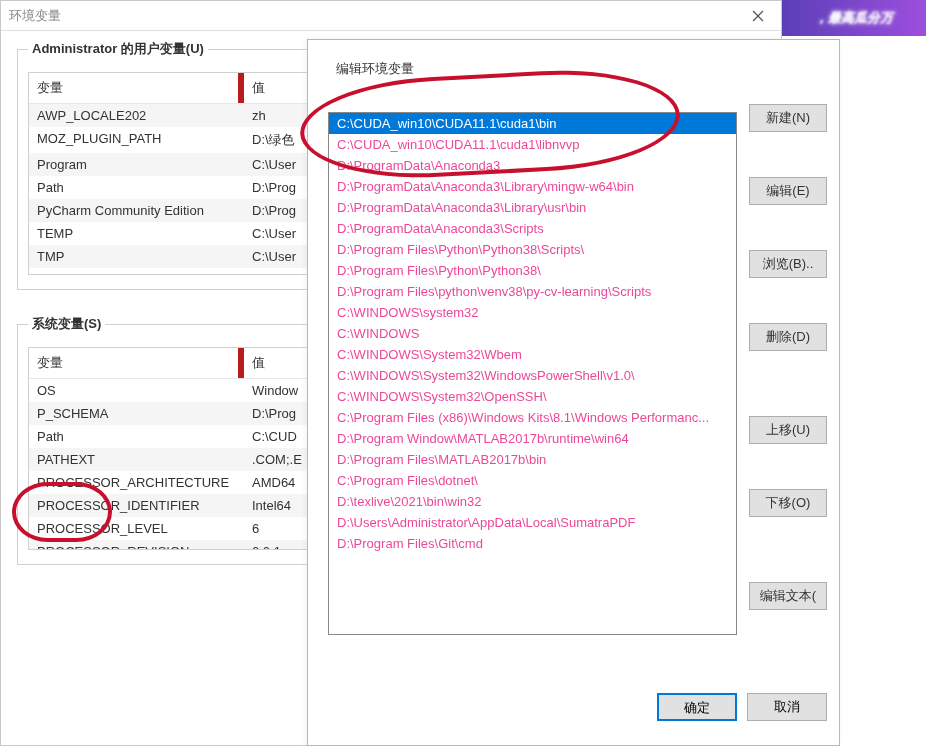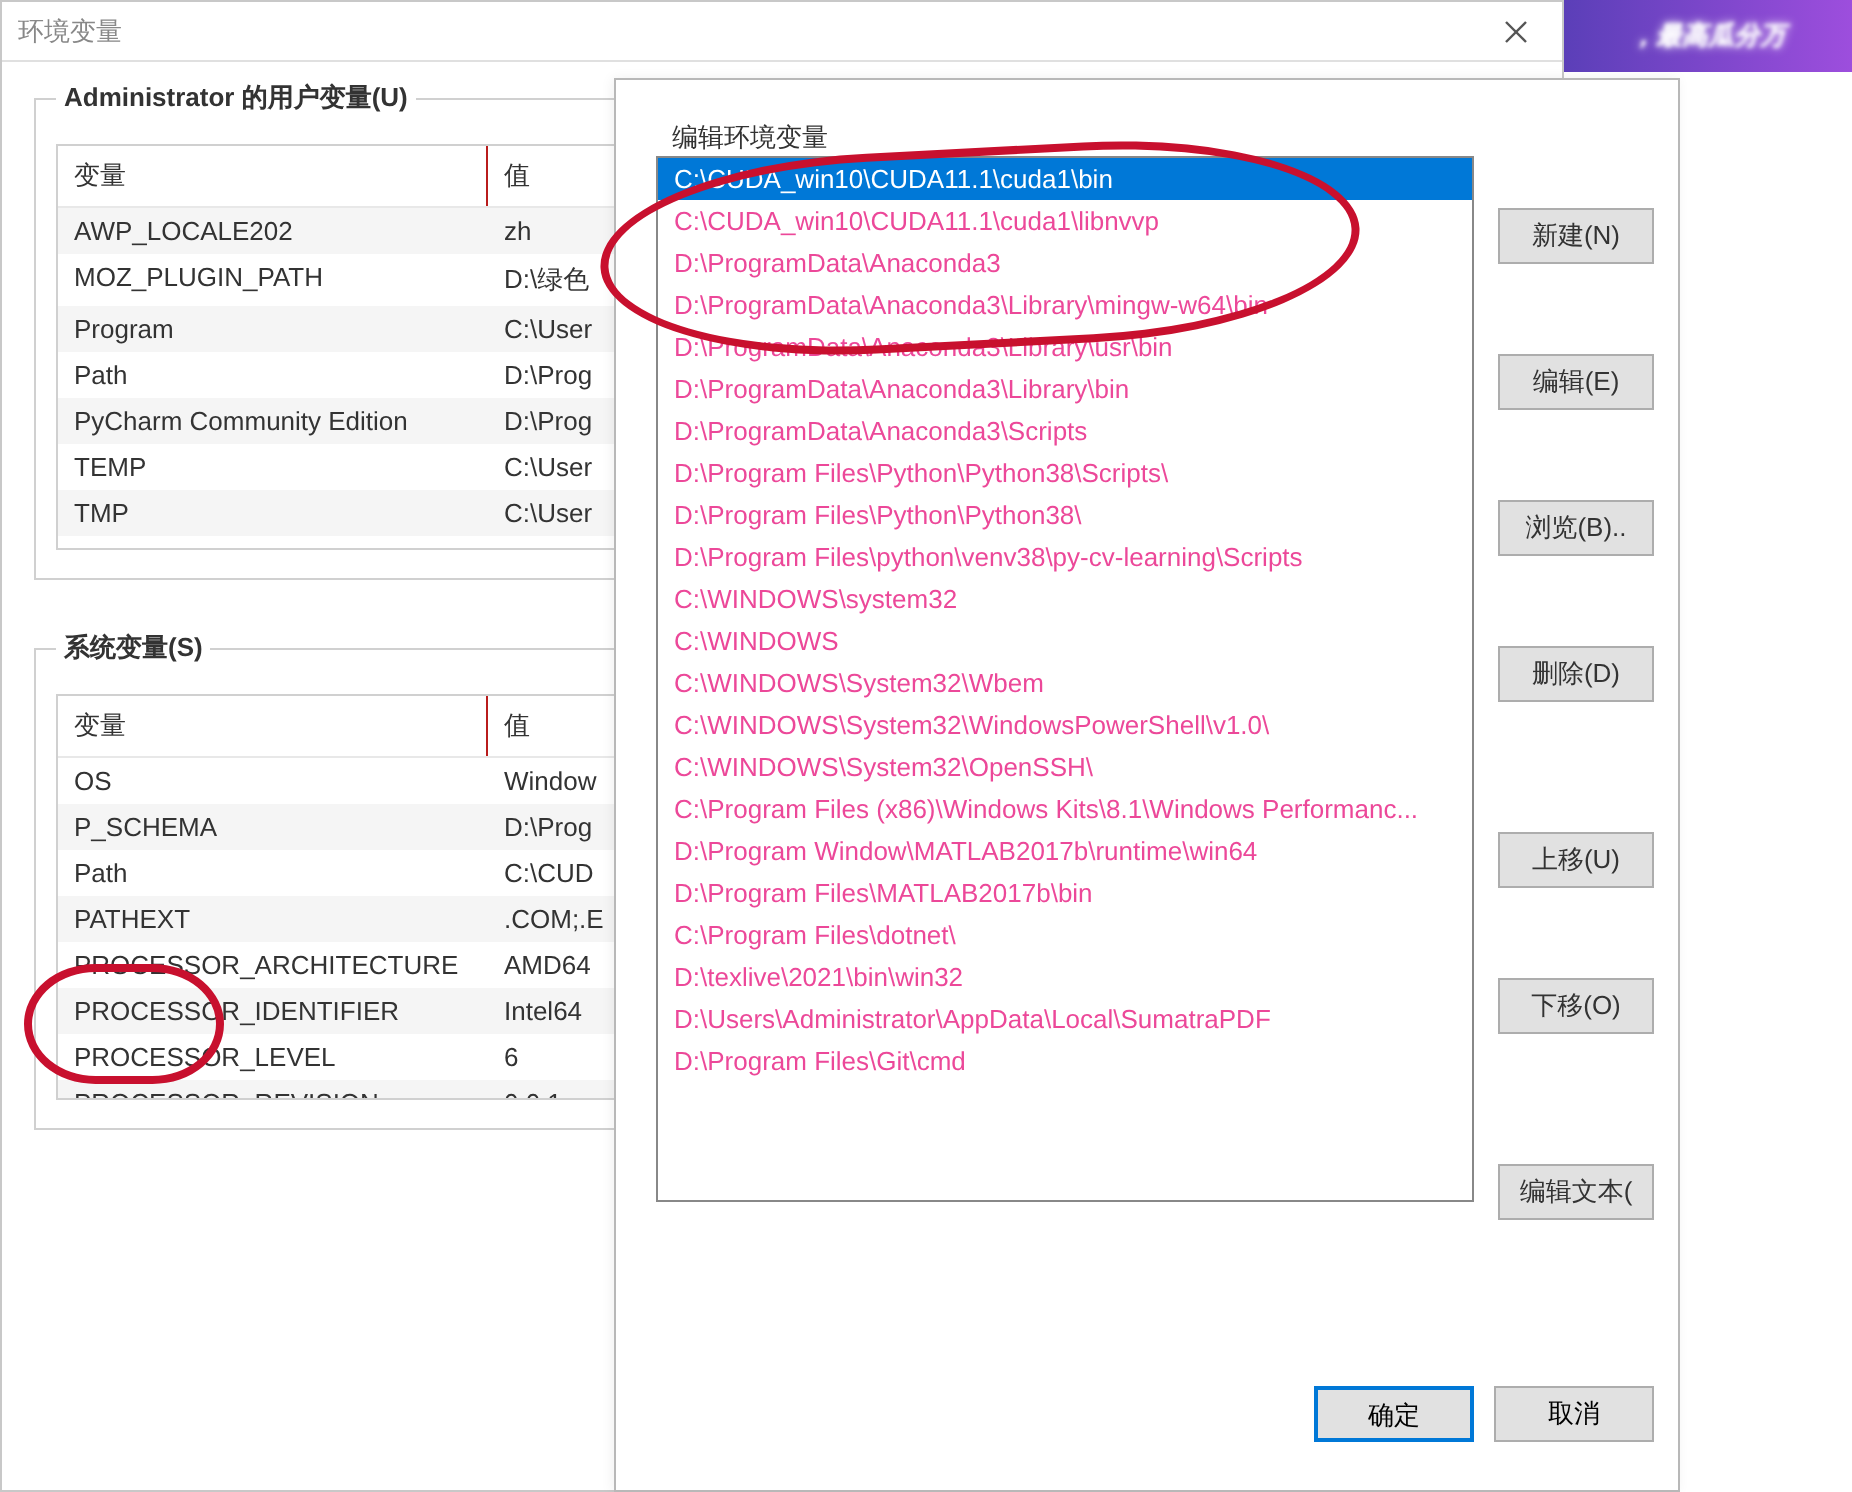--- a/index.html
+++ b/index.html
@@ -10,36 +10,36 @@
 .env-close { position: absolute; right: 0; top: 0; width: 46px; height: 30px; display: flex; align-items: center; justify-content: center; color: #555; }
 .env-close svg { width: 12px; height: 12px; }
 
 .env-body { padding: 18px 16px 10px 16px; }
 
 .groupbox { border: 1px solid #d0d0d0; position: relative; padding: 22px 10px 14px 10px; margin-bottom: 34px; }
 .groupbox-label { position: absolute; top: -10px; left: 10px; background: #fff; padding: 0 4px; color: #333; font-weight: bold; }
 
 .var-table { width: 100%; border: 1px solid #d0d0d0; background: #fff; }
 .var-table-head { display: flex; background: #fff; border-bottom: 1px solid #e8e8e8; }
-.var-table-head .col { padding: 6px 8px; color: #333; border-right: 1px solid #b91c1c; }
+.var-table-head .col { padding: 6px 8px; color: #333; border-right: 6px solid #b91c1c; }
 .col-name { width: 215px; }
 .col-value { flex: 1; }
 .var-row { display: flex; }
 .var-row .cell { padding: 4px 8px; white-space: nowrap; overflow: hidden; color: #333; }
 .var-row.alt { background: #f5f5f5; }
 .cell-name { width: 215px; }
 .cell-value { flex: 1; }
 .var-table-body { height: 170px; overflow: hidden; }
 
 .sys-table-body { height: 170px; overflow: hidden; }
 
 .edit-window { position: absolute; left: 307px; top: 39px; width: 533px; height: 707px; background: #fff; border: 1px solid #b8b8b8; box-shadow: -1px 0 6px rgba(0,0,0,0.06); }
 .edit-window-inner { padding: 20px 12px 12px 20px; display: flex; height: 606px; }
 .edit-title { position: absolute; top: 20px; left: 28px; color: #333; }
-.edit-listbox { width: 505px; height: 523px; border: 1px solid #888; background: #fff; overflow: hidden; margin-top: 18px; }
+.edit-listbox { width: 505px; height: 523px; border: 1px solid #888; background: #fff; overflow: hidden; margin-top: 52px; }
 .edit-item { padding: 3px 8px; color: #ec4899; white-space: nowrap; }
 .edit-item.selected { background: #0078d7; color: #fff; }
 
 .edit-buttons { display: flex; flex-direction: column; margin-left: 12px; margin-top: 44px; }
 .btn { width: 78px; height: 28px; border: 1px solid #adadad; background: #e1e1e1; color: #333; margin-bottom: 5px; text-align: center; line-height: 26px; cursor: default; }
 .btn.gap { margin-top: 40px; }
 .btn.gap2 { margin-top: 60px; }
 
 .edit-footer { position: absolute; bottom: 24px; right: 12px; display: flex; }
 .btn-footer { width: 80px; height: 28px; border: 1px solid #adadad; background: #e1e1e1; text-align: center; line-height: 26px; margin-left: 10px; }
@@ -163,21 +163,20 @@
 
 <div class="edit-window">
   <div class="edit-title">编辑环境变量</div>
   <div class="edit-window-inner">
     <div class="edit-listbox" id="edit-list">
         <div class="edit-item selected">C:\CUDA_win10\CUDA11.1\cuda1\bin</div>
         <div class="edit-item">C:\CUDA_win10\CUDA11.1\cuda1\libnvvp</div>
         <div class="edit-item">D:\ProgramData\Anaconda3</div>
         <div class="edit-item">D:\ProgramData\Anaconda3\Library\mingw-w64\bin</div>
         <div class="edit-item">D:\ProgramData\Anaconda3\Library\usr\bin</div>
-        <div class="edit-item">D:\ProgramData\Anaconda3\Library\bin</div>
         <div class="edit-item">D:\ProgramData\Anaconda3\Scripts</div>
         <div class="edit-item">D:\Program Files\Python\Python38\Scripts\</div>
         <div class="edit-item">D:\Program Files\Python\Python38\</div>
         <div class="edit-item">D:\Program Files\python\venv38\py-cv-learning\Scripts</div>
         <div class="edit-item">C:\WINDOWS\system32</div>
         <div class="edit-item">C:\WINDOWS</div>
         <div class="edit-item">C:\WINDOWS\System32\Wbem</div>
         <div class="edit-item">C:\WINDOWS\System32\WindowsPowerShell\v1.0\</div>
         <div class="edit-item">C:\WINDOWS\System32\OpenSSH\</div>
         <div class="edit-item">C:\Program Files (x86)\Windows Kits\8.1\Windows Performanc...</div>

